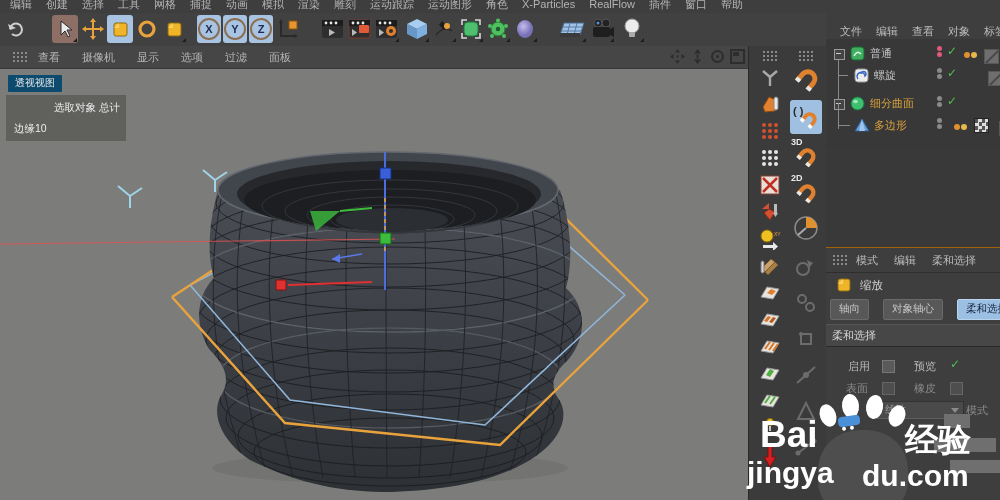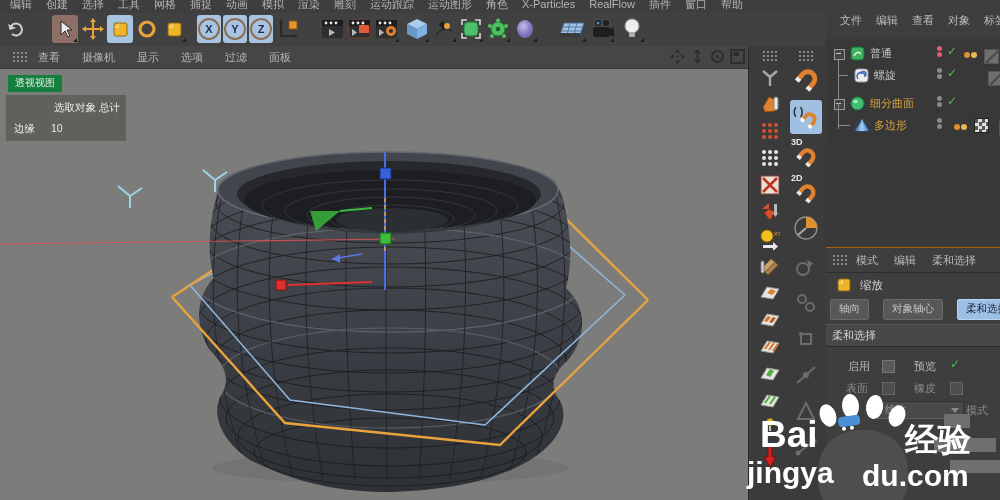--- a/index.html
+++ b/index.html
@@ -18,37 +18,37 @@
   .axisletter{font-size:11px;font-weight:bold;color:#1c2b4e;}
   .axiscircle{width:18px;height:18px;border:2px solid #8a6f52;border-radius:50%;display:flex;align-items:center;justify-content:center;}
   
   .viewport{position:absolute;left:0;top:46px;width:748px;height:454px;background:#7c7c7a;}
   .vp-menu{position:absolute;left:0;top:0;width:748px;height:22px;background:#464646;border-bottom:1px solid #383838;display:flex;align-items:center;}
   .vp-menu .grip{margin:0 10px 0 12px;}
   .vp-menu span.mitem{font-size:11px;color:#b5b5b5;margin-right:22px;}
   .vp-nav{position:absolute;right:2px;top:2px;display:flex;gap:3px;}
   .vp-nav .nbtn{width:17px;height:17px;display:flex;align-items:center;justify-content:center;}
   .vp-canvas{position:absolute;left:0;top:22px;width:748px;height:432px;overflow:hidden;}
-  .vp-badge{position:absolute;left:8px;top:7px;background:#15803d;color:#e6e6e6;font-size:10px;padding:1px 7px 2px;border-radius:1px;}
+  .vp-badge{position:absolute;left:8px;top:7px;background:#0c4a6e;color:#e6e6e6;font-size:10px;padding:1px 7px 2px;border-radius:1px;}
   .vp-info{position:absolute;left:6px;top:27px;width:120px;height:46px;background:rgba(72,72,70,.55);color:#ececec;font-size:10.5px;}
   .vp-info .l1{text-align:right;padding:6px 6px 0 0;}
-  .vp-info .l2{padding:7px 0 0 8px;display:flex;gap:16px;}
+  .vp-info .l2{padding:7px 0 0 8px;display:flex;gap:0;}
   .grip{width:16px;height:12px;background-image:radial-gradient(#8a8a8a 1px,transparent 1.2px);background-size:4px 4px;}
   
   .dock{position:absolute;left:748px;top:46px;width:77px;height:454px;background:#3b3b3b;border-left:1px solid #2a2a2a;border-right:1px solid #2a2a2a;}
   .vcolA{position:absolute;left:6px;top:2px;width:30px;}
   .vcolB{position:absolute;left:40px;top:2px;width:34px;}
   .vtool{position:relative;width:26px;height:24px;margin:3px auto;display:flex;align-items:center;justify-content:center;}
   .vtoolB{position:relative;width:32px;height:34px;margin:2px auto;display:flex;align-items:center;justify-content:center;border-radius:3px;}
   .vtoolB.active{background:#9fc0e0;}
   .vtoolB.dim{opacity:.38;}
   .snaplbl{position:absolute;left:1px;top:1px;font-size:9px;font-weight:bold;color:#e8e8e8;}
   
   .rpanel{position:absolute;left:826px;top:13px;width:174px;height:487px;background:#3c3c3c;}
-  .om-menu{position:absolute;left:0;top:0;width:174px;height:26px;background:#3e3e3e;border-bottom:1px solid #2e2e2e;display:flex;align-items:flex-start;overflow:hidden;}
+  .om-menu{position:absolute;left:0;top:0;width:174px;height:26px;background:#3e3e3e;border-bottom:1px solid #2e2e2e;display:flex;align-items:flex-end;overflow:hidden;}
   .om-menu span.mitem{font-size:11px;color:#bcbcbc;margin-right:14px;white-space:nowrap;}
   .om-menu .grip{margin:0 8px 0 6px;}
   .om-tree{position:absolute;left:0;top:26px;width:174px;height:108px;background:#383838;}
   .om-row{position:absolute;left:0;height:20px;width:174px;display:flex;align-items:center;font-size:11px;}
   .treeline{position:absolute;background:#8a8a8a;}
   .expander{position:absolute;width:9px;height:9px;border:1px solid #9a9a9a;background:#444;}
   .expander::after{content:"";position:absolute;left:1px;top:3px;width:5px;height:1px;background:#ccc;}
   .om-label{margin-left:4px;}
   .om-label.sel{color:#d9a13c;}
   .om-ctrl{position:absolute;top:3px;}

